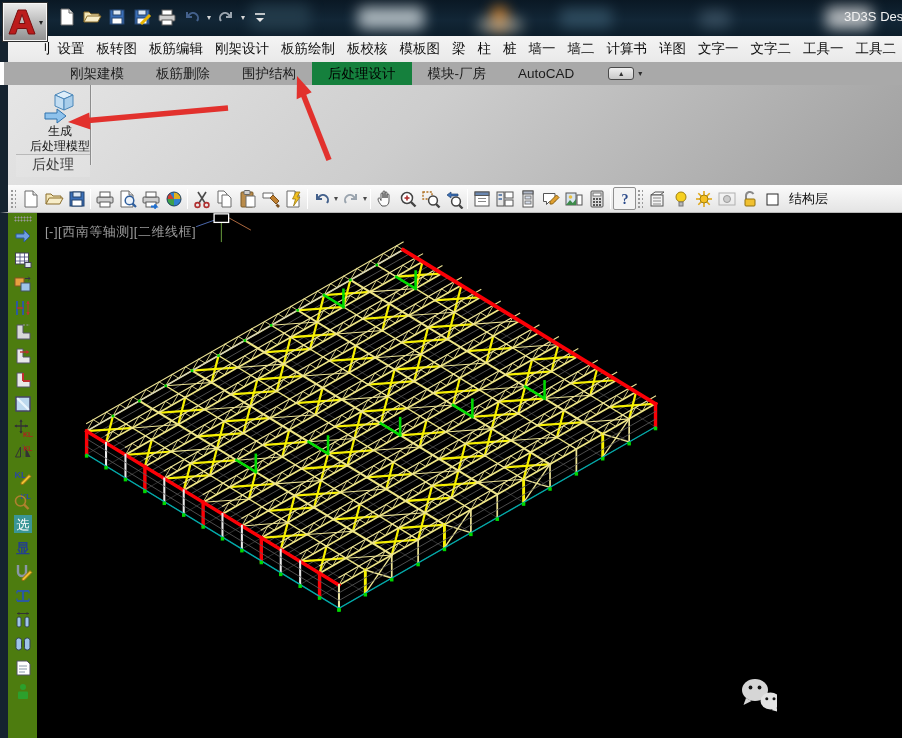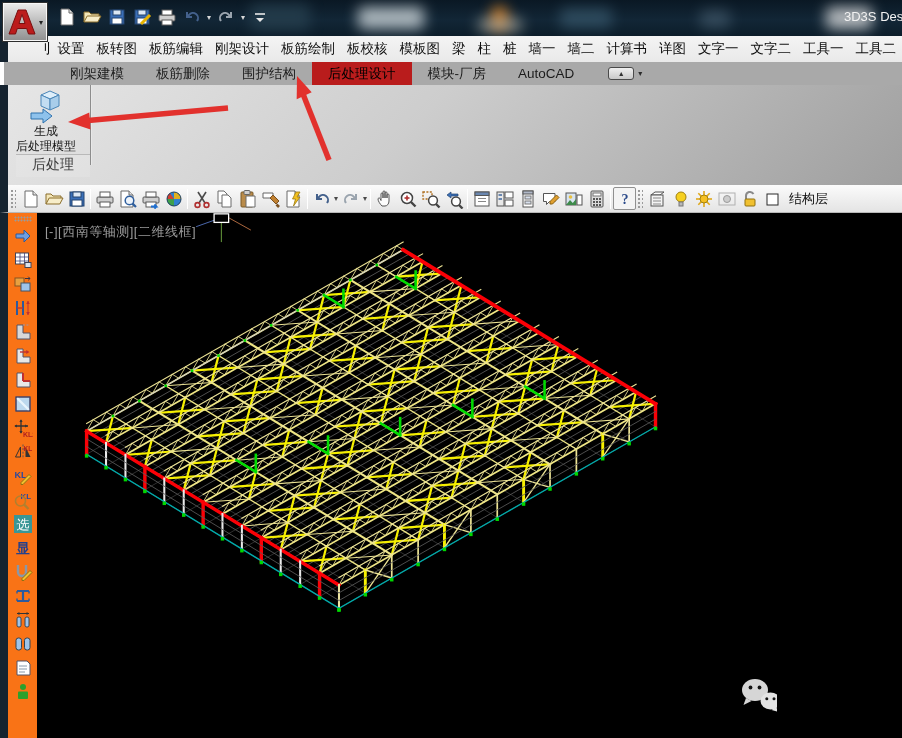--- a/index.html
+++ b/index.html
@@ -20,43 +20,43 @@
 .logo-caret{font-size:8px;color:#222}
 
 
 .menubar{position:absolute;left:0;top:36px;width:902px;height:26px;background:linear-gradient(180deg,#f4f4f4,#e9e9e9);border-left:8px solid #15232f;display:flex;align-items:center;gap:12px;padding-left:30px;overflow:hidden}
 .menu-item{font-size:13.5px;color:#0d0d0d;white-space:nowrap;cursor:pointer}
 .menu-clip{font-size:13.5px;color:#0d0d0d;margin-right:-6px}
 
 
 .tabrow{position:absolute;left:0;top:62px;width:902px;height:23px;background:#a9a9a9;border-left:4px solid #ffffff;display:flex;align-items:stretch;padding-left:50px;overflow:hidden}
 .tab{font-size:13.5px;color:#1b1b1b;padding:0 16px;display:flex;align-items:center;white-space:nowrap;cursor:pointer}
-.tab.active{background:#b91c1c;color:#000}
+.tab.active{background:#15803d;color:#000}
 .collapse-btn{align-self:center;margin-left:18px;width:26px;height:13px;border:1px solid #4a4a4a;border-radius:3px;background:linear-gradient(#efefef,#c9c9c9);display:flex;align-items:center;justify-content:center;font-size:7px;color:#333;cursor:pointer}
 .collapse-caret{align-self:center;margin-left:4px;font-size:8px;color:#2a2a2a;cursor:pointer}
 
 
 .ribbon{position:absolute;left:0;top:85px;width:902px;height:100px;background:linear-gradient(135deg,#e6e6e6 0%,#cdcdcd 45%,#9f9f9f 100%);border-left:8px solid #15232f}
-.panel{position:absolute;left:8px;top:0;width:75px;height:80px;border-right:1px solid #8d8d8d;box-shadow:1px 0 0 #e8e8e8;display:flex;flex-direction:column;align-items:flex-start}
+.panel{position:absolute;left:8px;top:0;width:75px;height:80px;border-right:1px solid #8d8d8d;box-shadow:1px 0 0 #e8e8e8;display:flex;flex-direction:column;align-items:flex-end}
 .panel-btn{margin-top:3px;display:flex;flex-direction:column;align-items:center;cursor:pointer}
 .panel-btn .lbl{font-size:12px;line-height:15px;color:#161616;text-align:center;white-space:nowrap}
 .panel-title{margin-top:auto;width:100%;text-align:center;font-size:14px;color:#3a3a3a;border-top:1px solid #b9b9b9;padding:1px 0 3px;background:rgba(255,255,255,.12)}
 
 
 .toolbar{position:absolute;left:0;top:185px;width:902px;height:28px;background:linear-gradient(180deg,#fbfbfb,#e4e4e4);border-left:8px solid #15232f;border-bottom:1px solid #b7b7b7;display:flex;align-items:center;padding-left:1px;overflow:hidden}
 .grip{width:6px;height:20px;margin:0 3px 0 1px;background-image:radial-gradient(circle,#9a9a9a 1px,transparent 1.3px);background-size:4px 4px;flex:none}
 .tbtn{width:23px;height:24px;display:flex;align-items:center;justify-content:center;cursor:pointer;flex:none}
 .tsep{width:1px;height:20px;background:#b2b2b2;border-right:1px solid #fff;margin:0 2px;flex:none}
 .caret{font-size:8px;color:#4a4a4a;margin:0 1px;flex:none;cursor:pointer}
 .helpbox{border:1px solid #909090;background:#f4f4f4;width:23px;height:23px;border-radius:2px}
 .layer-name{font-size:13px;color:#0c0c0c;margin-left:5px;white-space:nowrap}
 
 
 .sidecol{position:absolute;left:0;top:213px;width:37px;height:525px;background:#15232f}
-.sidetools{position:absolute;left:8px;top:0;width:29px;height:525px;background:#f97316;display:flex;flex-direction:column;align-items:center;padding-top:3px}
+.sidetools{position:absolute;left:8px;top:0;width:29px;height:525px;background:#4d7c0f;display:flex;flex-direction:column;align-items:center;padding-top:3px}
 .sgrip{width:18px;height:6px;margin-bottom:2px;background-image:radial-gradient(circle,#9a9a9a .9px,transparent 1.1px);background-size:3px 3px}
 .stbtn{width:25px;height:24px;display:flex;align-items:center;justify-content:center;cursor:pointer;flex:none}
 
 
 .viewport{position:absolute;left:37px;top:213px;width:740px;height:525px;background:#000;overflow:hidden}
 .vp-label{position:absolute;left:8px;top:10px;color:#9b9b9b;font-size:13px;letter-spacing:.5px;z-index:3;cursor:pointer}
 #modelsvg{position:absolute;inset:0;z-index:1}
 .watermark{position:absolute;left:701px;top:460px;display:flex;align-items:center;gap:9px;z-index:4}
 .wm-text{color:#a3a3a3;font-size:32px;font-weight:bold;letter-spacing:2px;white-space:nowrap}
 

